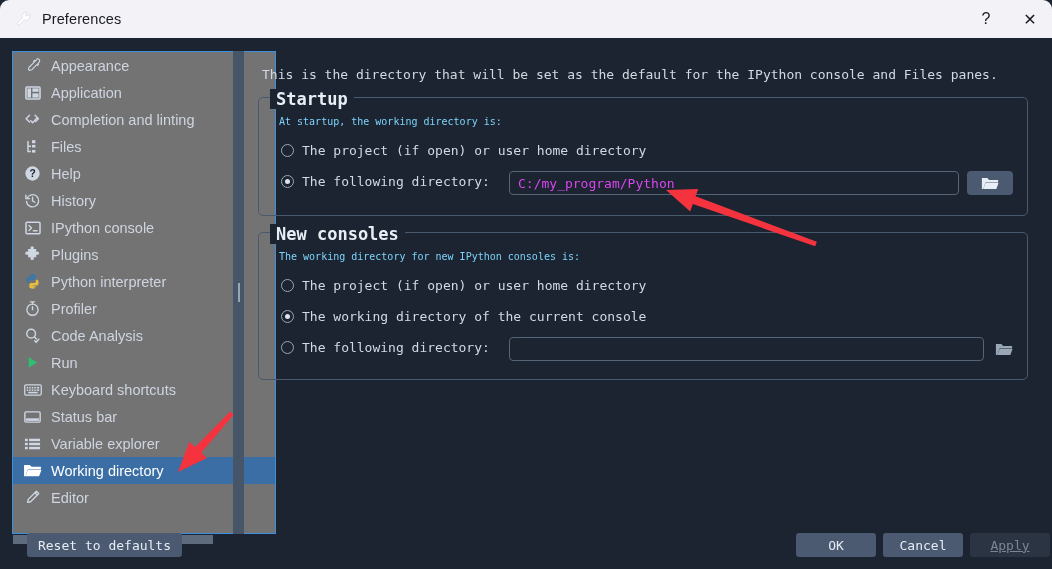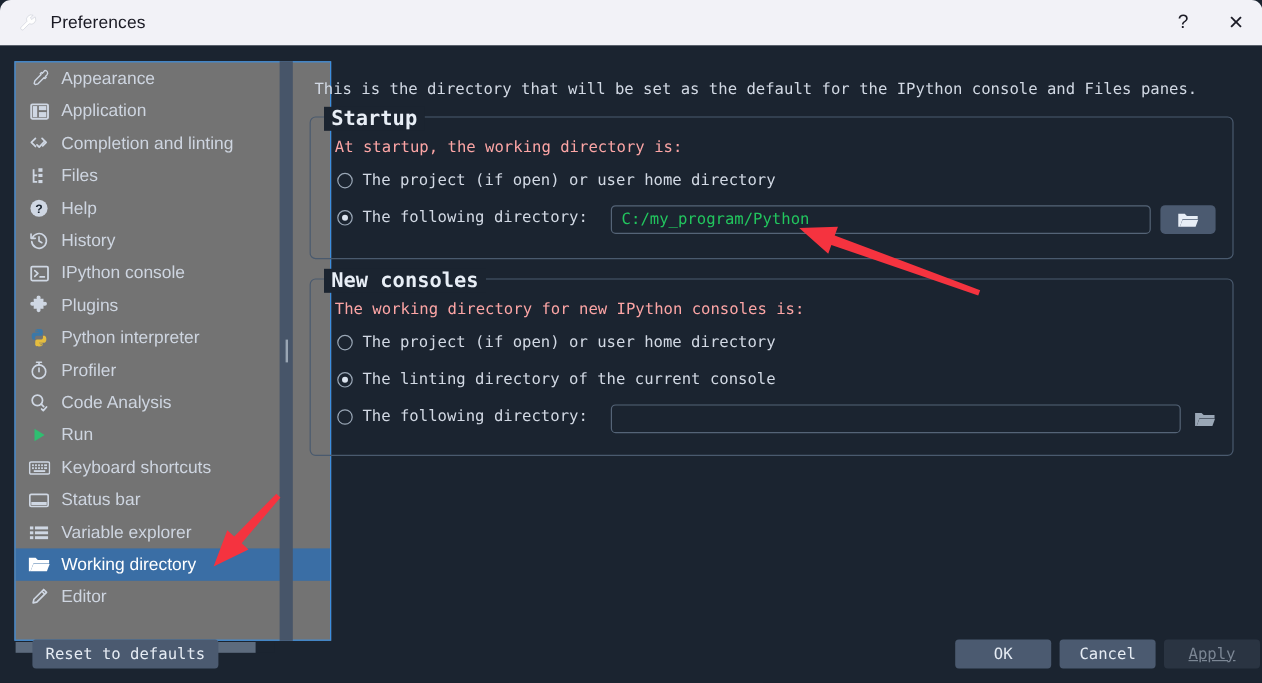--- a/index.html
+++ b/index.html
@@ -143,22 +143,22 @@
     background: #1b2430;
     font-family: "DejaVu Sans Mono", "Liberation Mono", monospace;
     font-size: 17px;
     font-weight: bold;
     color: #e8eef6;
     white-space: nowrap;
   }
   .group-desc {
     position: absolute;
     font-family: "DejaVu Sans Mono", "Liberation Mono", monospace;
-    font-size: 13px;
-    color: #fca5a5;
+    font-size: 10px;
+    color: #7dd3fc;
     white-space: nowrap;
     text-align: center;
   }
   .radio-row {
     position: absolute;
     display: flex;
     align-items: center;
     white-space: nowrap;
   }
   .radio {
@@ -188,21 +188,21 @@
     position: absolute;
     background: #1b2430;
     border: 1px solid #556477;
     border-radius: 4px;
     height: 24px;
     display: flex;
     align-items: center;
     padding-left: 8px;
     font-family: "DejaVu Sans Mono", "Liberation Mono", monospace;
     font-size: 13px;
-    color: #22c55e;
+    color: #d946ef;
     white-space: nowrap;
     overflow: hidden;
   }
   .browse-btn {
     position: absolute;
     width: 46px; height: 24px;
     border-radius: 4px;
     display: flex;
     align-items: center;
     justify-content: center;
@@ -479,21 +479,21 @@
         <span class="group-title">New consoles</span>
         <span class="group-desc" style="left:20px; top:18px;">The working directory for new IPython consoles is:</span>
 
         <div class="radio-row" style="left:22px; top:45px;">
           <span class="radio"></span>
           <span class="radio-label">The project (if open) or user home directory</span>
         </div>
 
         <div class="radio-row" style="left:22px; top:76px;">
           <span class="radio checked"></span>
-          <span class="radio-label">The linting directory of the current console</span>
+          <span class="radio-label">The working directory of the current console</span>
         </div>
 
         <div class="radio-row" style="left:22px; top:107px;">
           <span class="radio"></span>
           <span class="radio-label">The following directory:</span>
         </div>
 
         <div class="textfield" style="left:250px; top:104px; width:475px;"></div>
 
         <div class="browse-btn flat" style="left:730px; top:104px; width:30px;">

